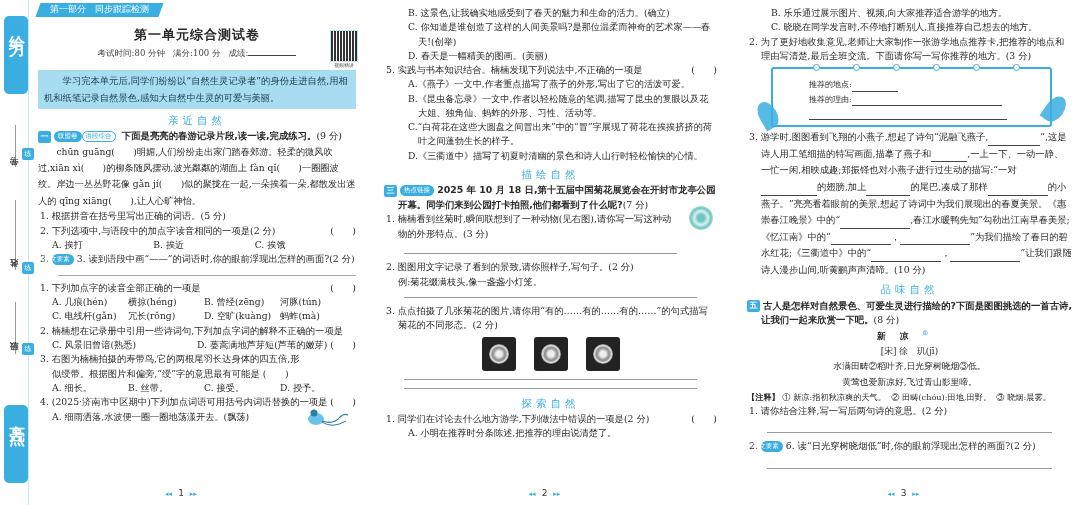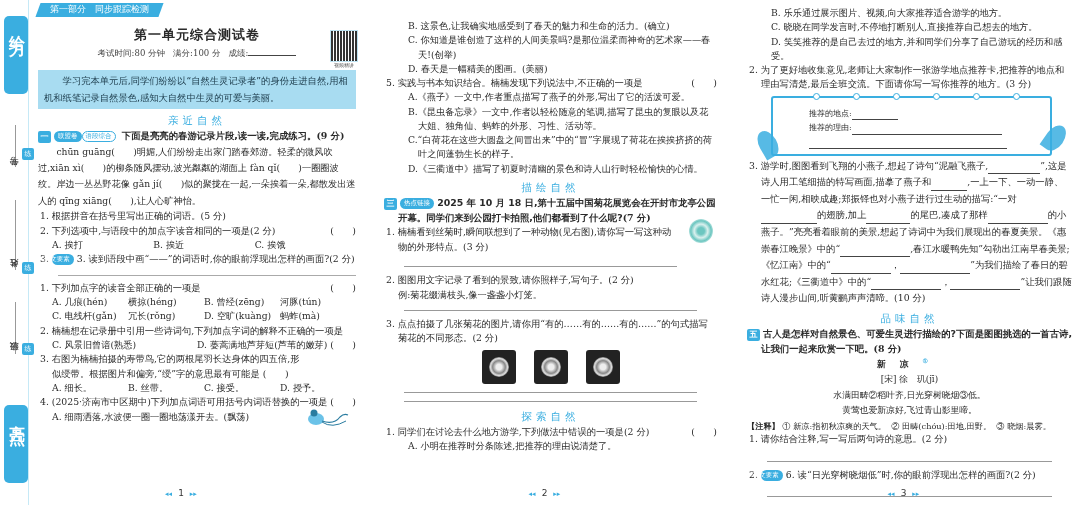--- a/index.html
+++ b/index.html
@@ -23,21 +23,21 @@
   .meta .blank { display: inline-block; width: 48px; border-bottom: 1px solid #444; }
   .qr { position: absolute; right: 4px; top: 30px; width: 28px; height: 32px; border: 1px solid #bfe4f3; background: repeating-linear-gradient(90deg,#333 0 2px,#fff 2px 3px), #fff; }
   .qr-label { position: absolute; right: 2px; top: 62px; width: 32px; text-align: center; font-size: 5px; color: #555; }
   .intro { background: #a8dcf1; color: #1b3a4a; font-family: "DejaVu Sans", sans-serif; font-size: 9.3px; padding: 3px 6px; margin-top: 10px; line-height: 1.75; }
   .intro p { text-indent: 2em; }
   .sec-title { text-align: center; color: #3aaee0; font-family: "DejaVu Sans", sans-serif; letter-spacing: 4px; font-size: 10.5px; margin: 3px 0 1px; }
   .q-head { font-family: "DejaVu Sans", sans-serif; font-weight: bold; font-size: 9.4px; margin-top: 1px; }
   .num-box { display: inline-block; width: 13px; height: 12px; background: #3aaee0; color: #fff; text-align: center; line-height: 12px; font-size: 8px; border-radius: 2px; margin-right: 3px; vertical-align: middle; }
   .pill { display: inline-block; background: #3aaee0; color: #fff; font-size: 6.5px; padding: 0 4px; border-radius: 7px; line-height: 11px; vertical-align: middle; font-weight: normal; }
   .pill-out { display: inline-block; border: 1px solid #3aaee0; color: #3aaee0; font-size: 6.5px; padding: 0 3px; border-radius: 7px; line-height: 9px; vertical-align: middle; font-weight: normal; margin-right: 3px; }
-  .score { font-weight: bold; font-family: "DejaVu Serif", serif; }
+  .score { font-weight: normal; font-family: "DejaVu Serif", serif; }
   .para { text-indent: 2em; font-size: 9.2px; line-height: 1.78; }
   .item { padding-left: 14px; text-indent: -12px; font-size: 9.3px; }
   .item .paren { float: right; }
   .opts { display: flex; padding-left: 14px; font-size: 9.2px; }
   .opts span { flex: 1; }
   .opt { padding-left: 14px; font-size: 9.2px; }
   .opt.wrap { padding-left: 24px; text-indent: -10px; }
   .divider { border-top: 1px solid #aaa; margin: 8px 0 5px 20px; }
   .answer-line { border-top: 1px solid #999; margin: 12px 20px 6px 20px; }
   .page-num { position: absolute; bottom: 4px; left: 0; right: 0; text-align: center; font-family: "DejaVu Sans", sans-serif; font-size: 9px; color: #333; }
@@ -148,21 +148,21 @@
     <path d="M16 14 Q28 18 34 10 Q38 6 42 8" stroke="#2a7ca0" stroke-width="1.2" fill="none"></path>
     <path d="M16 15 Q26 22 40 14" stroke="#2a7ca0" stroke-width="1" fill="none"></path>
   </svg>
 
   <div class="page-num">
     <i>◂◂</i><span>1</span><i>▸▸</i>
   </div>
 </div>
 
 <div class="page" id="p2">
-  <div class="content" style="left:22px;right:10px;top:19px;">
+  <div class="content" style="left:22px;right:10px;top:6px;">
     <div class="opt wrap" style="padding-left:34px;">B. 这景色,让我确实地感受到了春天的魅力和生命的活力。(确立)</div>
     <div class="opt wrap" style="padding-left:34px;">C. 你知道是谁创造了这样的人间美景吗?是那位温柔而神奇的艺术家——春天!(创举)</div>
     <div class="opt wrap" style="padding-left:34px;">D. 春天是一幅精美的图画。(美丽)</div>
     <div class="item"><span>5. 实践与书本知识结合。楠楠发现下列说法中,不正确的一项是</span><span class="paren">(　　)</span></div>
     <div class="opt wrap" style="padding-left:34px;">A.《燕子》一文中,作者重点描写了燕子的外形,写出了它的活泼可爱。</div>
     <div class="opt wrap" style="padding-left:34px;">B.《昆虫备忘录》一文中,作者以轻松随意的笔调,描写了昆虫的复眼以及花大姐、独角仙、蚂蚱的外形、习性、活动等。</div>
     <div class="opt wrap" style="padding-left:34px;">C.“白荷花在这些大圆盘之间冒出来”中的“冒”字展现了荷花在挨挨挤挤的荷叶之间蓬勃生长的样子。</div>
     <div class="opt wrap" style="padding-left:34px;">D.《三衢道中》描写了初夏时清幽的景色和诗人山行时轻松愉快的心情。</div>
 
     <div class="sec-title">描绘自然</div>
@@ -189,21 +189,20 @@
   </div>
   <div class="page-num">
     <i>◂◂</i><span>2</span><i>▸▸</i>
   </div>
 </div>
 
 <div class="page" id="p3">
   <div class="content" style="left:20px;right:8px;top:6px;">
     <div class="opt" style="padding-left:24px;">B. 乐乐通过展示图片、视频,向大家推荐适合游学的地方。</div>
     <div class="opt" style="padding-left:24px;">C. 晓晓在同学发言时,不停地打断别人,直接推荐自己想去的地方。</div>
-    <div class="opt" style="padding-left:24px;">D. 笑笑推荐的是自己去过的地方,并和同学们分享了自己游玩的经历和感受。</div>
     <div class="item">2. 为了更好地收集意见,老师让大家制作一张游学地点推荐卡,把推荐的地点和理由写清楚,最后全班交流。下面请你写一写你推荐的地方。(3 分)</div>
 
     <div class="card">
       <div class="rings">
           <b></b>
           <b></b>
           <b></b>
           <b></b>
           <b></b>
           <b></b>

